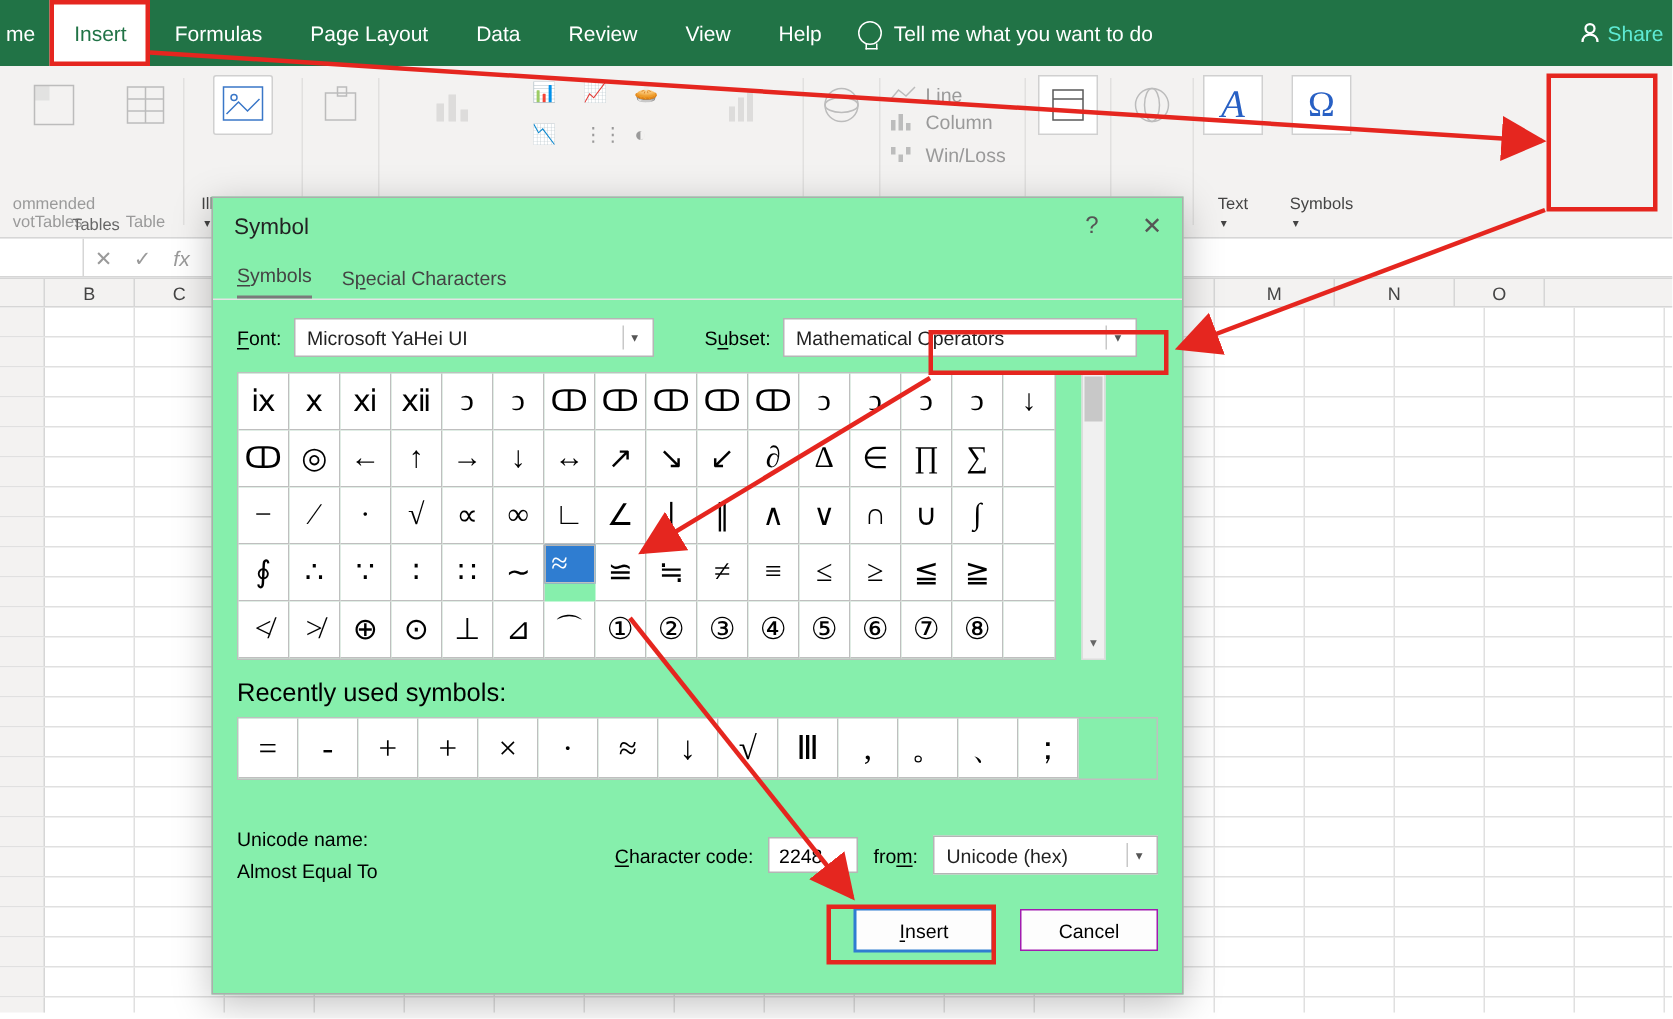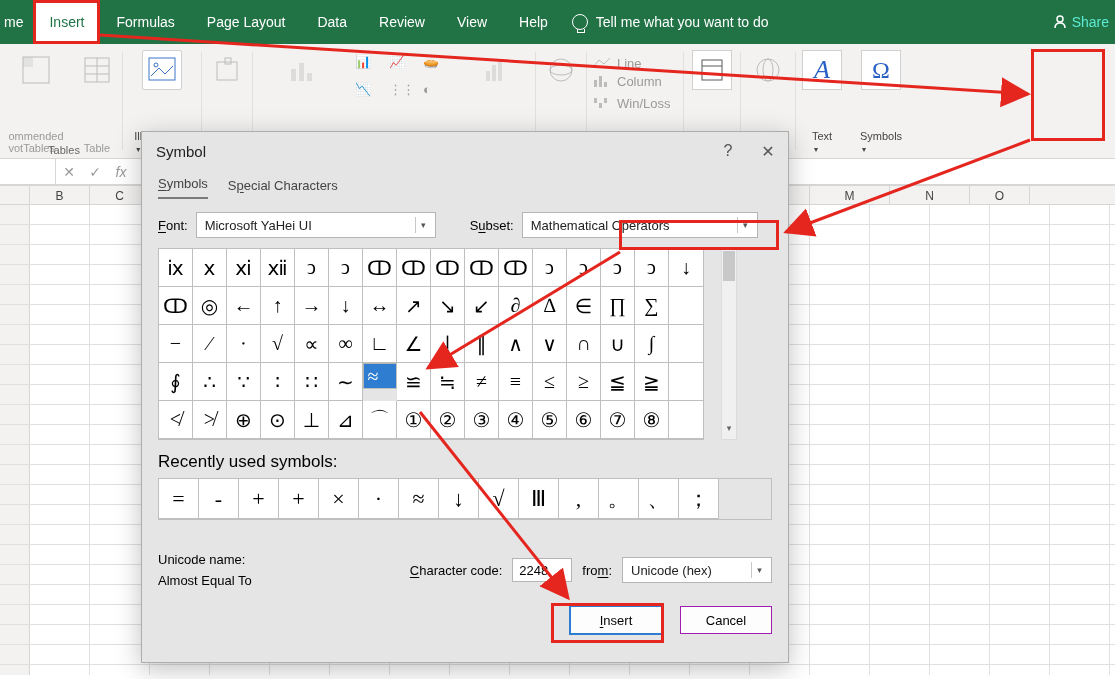--- a/index.html
+++ b/index.html
@@ -91,21 +91,21 @@
         border-right:1px solid #d6d6d6; line-height:20px;}
   .ch.first{ width:30px; background:#f3f2f1;}
   .cells { position:relative; }
   .cells .row { height:20px; border-bottom:1px solid #e0e0e0; display:flex;}
   .cells .rhdr { width:30px; background:#f3f2f1; border-right:1px solid #d6d6d6;}
   .cells .cell { width:60px; border-right:1px solid #e0e0e0;}
   .dialog {
     position:absolute;
     left:141px; top:131px;
     width:648px; height:532px;
-    background:#e5e5e5;
+    background:#86efac;
     border:1px solid #adadad;
     box-shadow: 0 6px 24px rgba(0,0,0,.25);
     display:flex; flex-direction:column;
   }
   .dlg-title {
     height:38px; display:flex; align-items:center;
     padding-left:14px; font-size:15px; color:#222;
   }
   .dlg-title .spacer{flex:1;}
   .dlg-title .q, .dlg-title .x { width:40px; text-align:center; font-size:16px; color:#555; cursor:pointer;}

